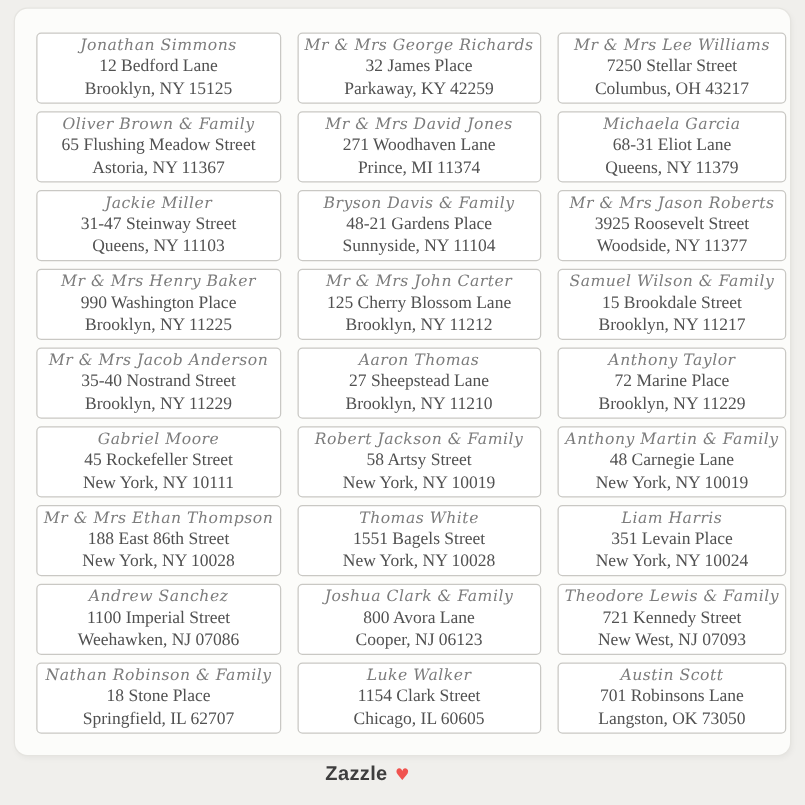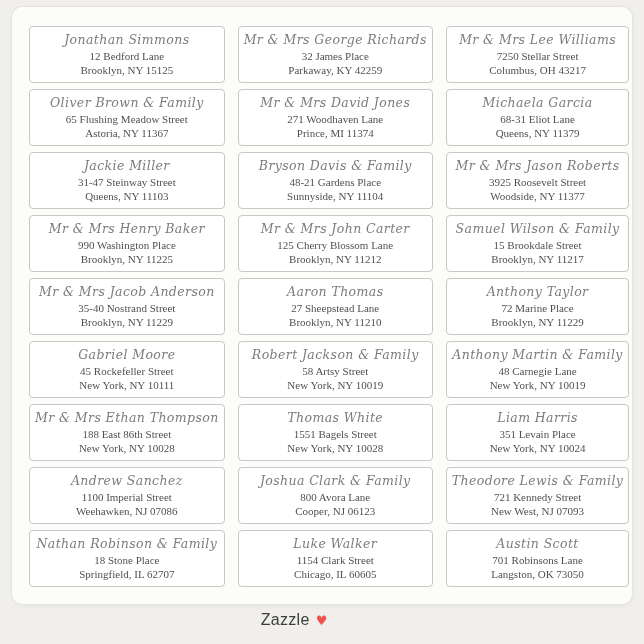--- a/index.html
+++ b/index.html
@@ -53,39 +53,39 @@
     font-family: "DejaVu Serif", serif;
     font-style: italic;
     font-size: 12.5px;
     color: #7c7c7c;
     letter-spacing: 0.4px;
     white-space: nowrap;
     margin-bottom: 2px;
   }
   .street, .city {
     font-family: "Liberation Serif", serif;
-    font-size: 11px;
+    font-size: 14px;
     line-height: 1.3;
     color: #515151;
     white-space: nowrap;
   }
   .footer {
     position: absolute;
     left: 0;
     right: 0;
     top: 608px;
     height: 24px;
     display: flex;
     justify-content: center;
     align-items: center;
     gap: 6px;
   }
   .brand {
     font-family: "Liberation Sans", sans-serif;
-    font-weight: normal;
+    font-weight: bold;
     font-size: 16px;
     color: #3e3e3e;
     letter-spacing: 0.3px;
   }
   .heart {
     font-family: "DejaVu Sans", sans-serif;
     font-size: 13px;
     line-height: 1;
   }
 </style>

